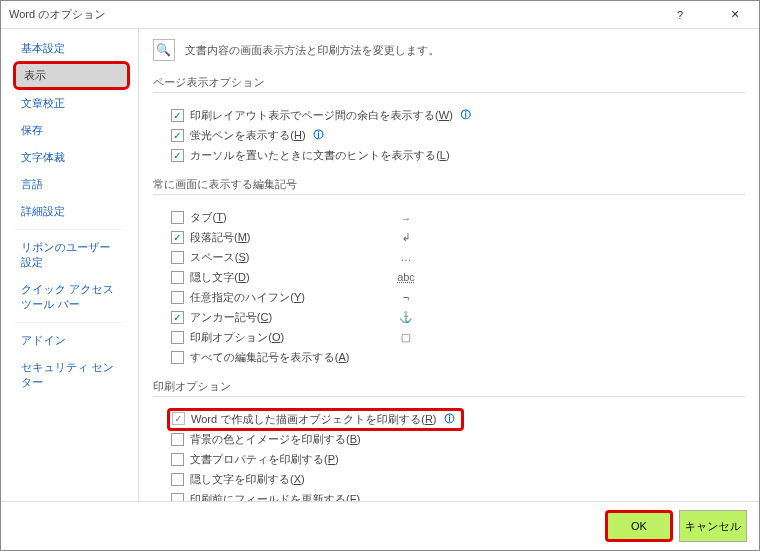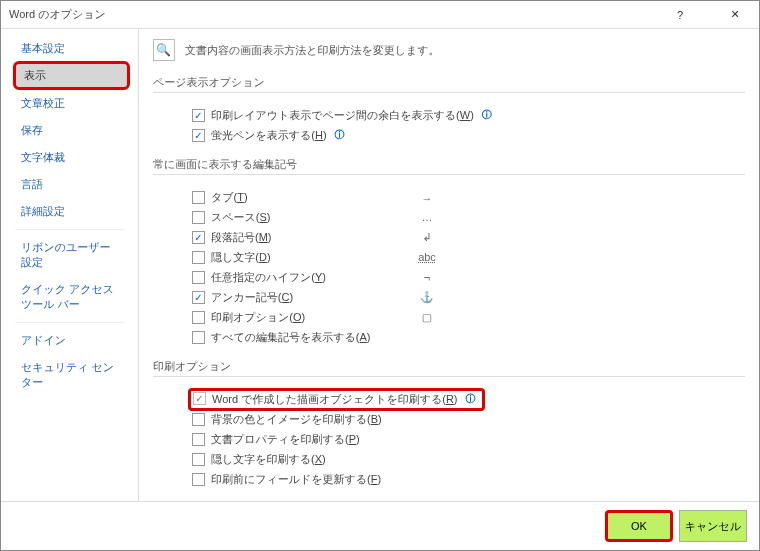--- a/index.html
+++ b/index.html
@@ -15,21 +15,21 @@
 .highlight-red { border: 3px solid #d00; border-radius: 6px; }
 .sidebar .hl { margin: -1px 0 0 4px; }
 .side-item.active.hl { padding: 4px 8px; }
 .hr { border-top: 1px solid #eee; margin: 4px 6px; }
 .content { flex: 1; padding: 10px 14px 8px 14px; overflow: auto; }
 .header-row { display: flex; align-items: center; gap: 10px; margin-bottom: 14px; }
 .header-icon { width: 22px; height: 22px; border: 1px solid #bbb; display:flex; align-items:center; justify-content:center; color:#888; font-size:12px;}
 .header-text { color: #555; }
 .section-title { color: #555; margin: 6px 0 4px 0; padding-bottom: 2px; border-bottom: 1px solid #ddd; }
 .opts { padding: 8px 4px 6px 18px; }
-.row { display: flex; align-items: center; height: 20px; gap: 6px; color: #444; margin-left: 21px; }
+.row { display: flex; align-items: center; height: 20px; gap: 6px; color: #444; }
 .cb { width: 13px; height: 13px; border: 1px solid #999; background: #fff; display:flex; align-items:center; justify-content:center; font-size:10px; color:#0066cc; }
 .cb.checked::before { content: "✓"; }
 .cb.checked.grey::before { color:#777; content:"✓"; }
 .cb.grey { border-color:#bbb; }
 .underline { text-decoration: underline; }
 .symcol { width: 20px; text-align:center; margin-left: 40px; color:#666; }
 .info { color:#0066cc; font-weight:bold; margin-left:2px; font-size:10px;}
 .print-hl { display:inline-flex; align-items:flex-start; gap:6px; border:3px solid #d00; border-radius:4px; padding:1px 6px 1px 2px; position:relative; left:-4px;}
 .footer { border-top: 1px solid #ddd; display:flex; justify-content:flex-end; gap:6px; padding:8px 12px; }
 .fbtn { min-width: 68px; height: 32px; border:1px solid #aaa; background:#bef264; cursor:pointer; display:flex; align-items:center; justify-content:center; }
@@ -71,38 +71,42 @@
         <div class="row">
             <span class="cb checked"></span>
             <span><span>印刷レイアウト表示でページ間の余白を表示する(</span><span class="underline">W</span><span>)</span></span>
             <span class="info">ⓘ</span>
           </div>
         <div class="row">
             <span class="cb checked"></span>
             <span><span>蛍光ペンを表示する(</span><span class="underline">H</span><span>)</span></span>
             <span class="info">ⓘ</span>
           </div>
+        <div class="row">
+            <span class="cb checked"></span>
+            <span><span>カーソルを置いたときに文書のヒントを表示する(</span><span class="underline">L</span><span>)</span></span>
+          </div>
       </div>
 
       <div class="section-title">常に画面に表示する編集記号</div>
       <div class="opts">
         <div class="row">
             <span class="cb"></span>
             <span style="width:160px"><span>タブ(</span><span class="underline">T</span><span>)</span></span>
             <span class="symcol">→</span>
           </div>
         <div class="row">
+            <span class="cb checked"></span>
+            <span style="width:160px"><span>段落記号(</span><span class="underline">M</span><span>)</span></span>
+            <span class="symcol">↲</span>
+          </div>
+        <div class="row">
             <span class="cb"></span>
             <span style="width:160px"><span>スペース(</span><span class="underline">S</span><span>)</span></span>
             <span class="symcol">…</span>
-          </div>
-        <div class="row">
-            <span class="cb checked"></span>
-            <span style="width:160px"><span>段落記号(</span><span class="underline">M</span><span>)</span></span>
-            <span class="symcol">↲</span>
           </div>
         <div class="row">
             <span class="cb"></span>
             <span style="width:160px"><span>隠し文字(</span><span class="underline">D</span><span>)</span></span>
             <span class="symcol" style="text-decoration:underline dotted">abc</span>
           </div>
         <div class="row">
             <span class="cb"></span>
             <span style="width:160px"><span>任意指定のハイフン(</span><span class="underline">Y</span><span>)</span></span>
             <span class="symcol">¬</span>

